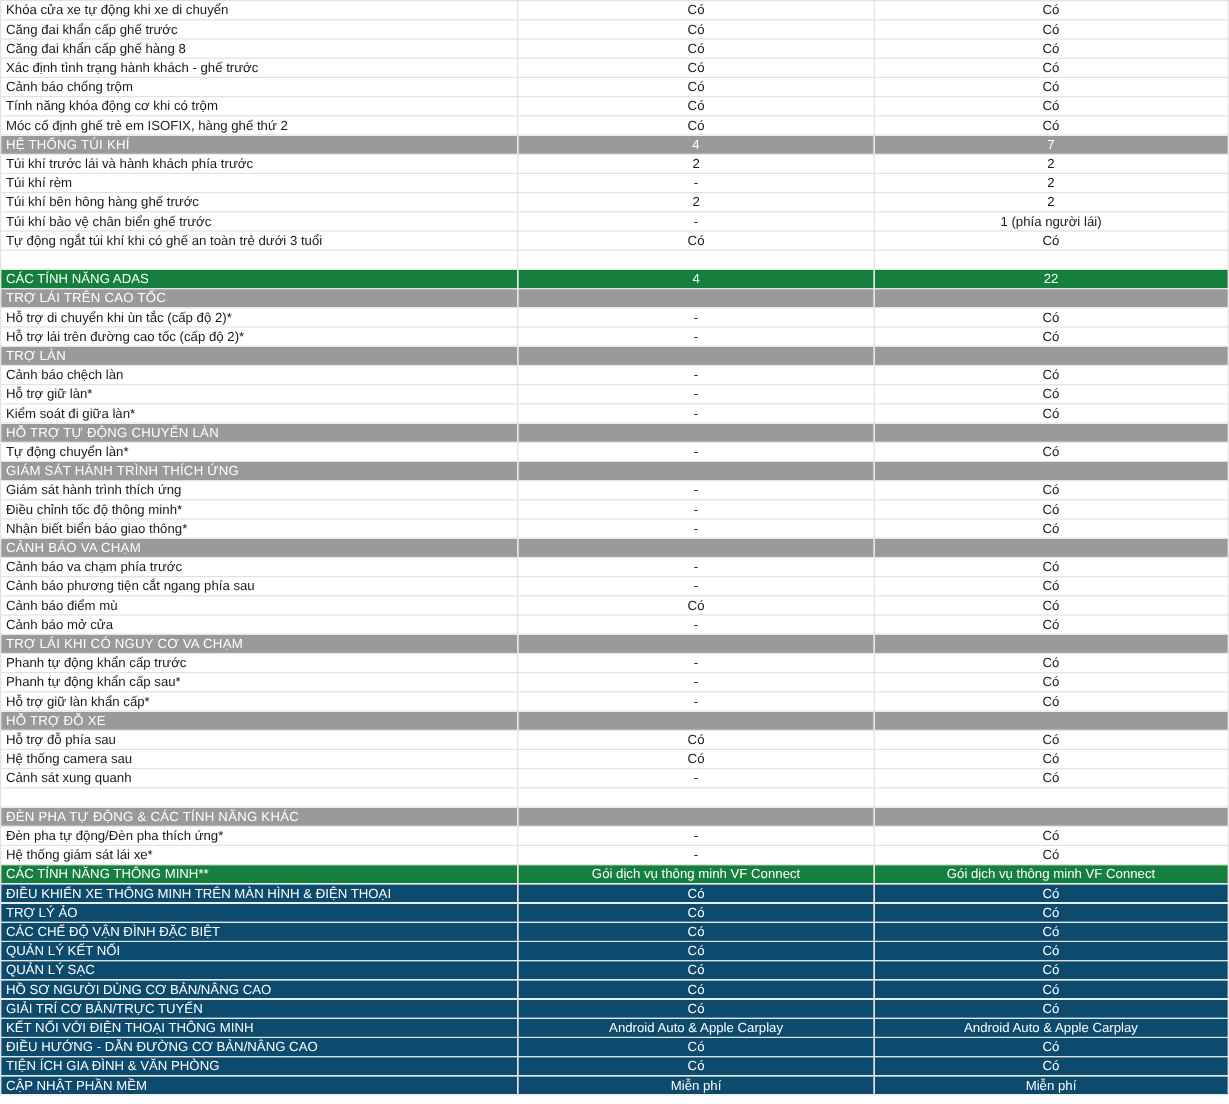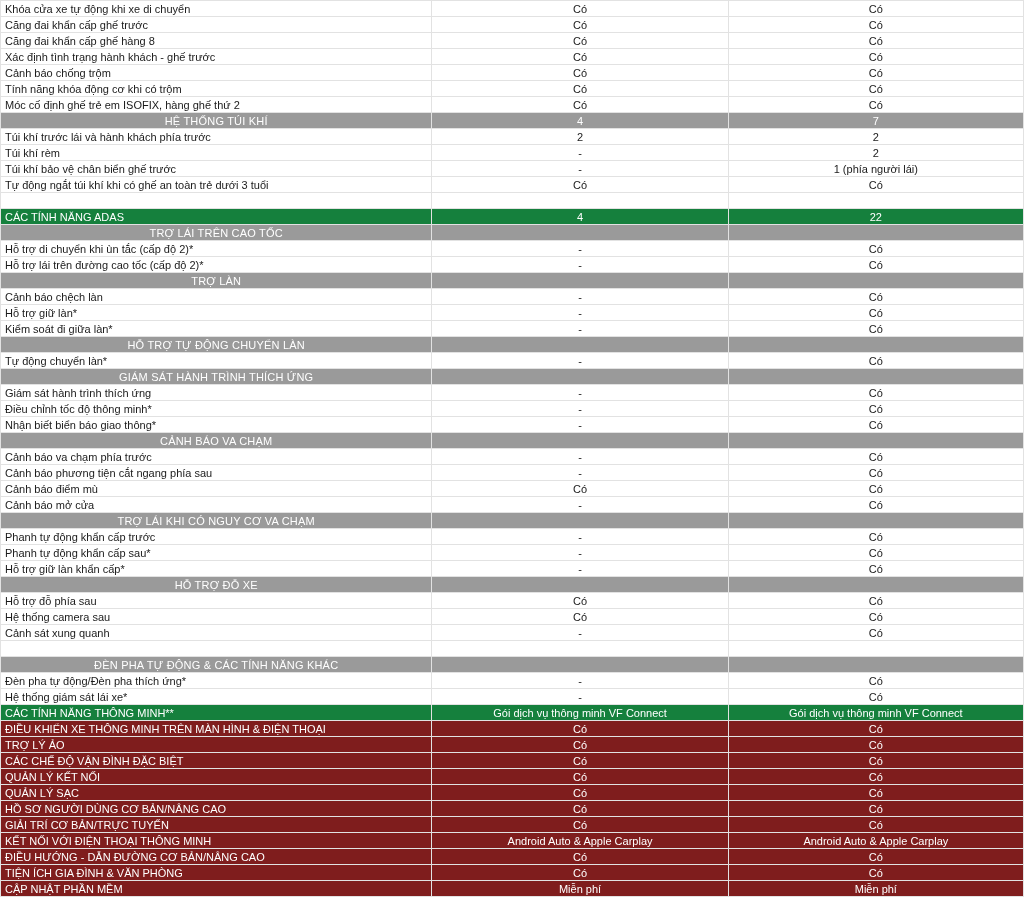--- a/index.html
+++ b/index.html
@@ -37,24 +37,23 @@
   td.val  { text-align: center; }
 
   
   tr.plain td { background: #ffffff; color: #1a1a1a; }
 
   tr.section td {
     background: #9a9a9a;
     color: #ffffff;
     font-weight: normal;
     letter-spacing: .2px;
-    text-align: center;
   }
   tr.section-light td {
-    background: #7f1d1d;
+    background: #0c4a6e;
     color: #ffffff;
   }
   tr.highlight td {
     background: #15803d;
     color: #ffffff;
   }
   tr.blank td {
     background: #ffffff;
     height: 15px;
   }
@@ -113,20 +112,25 @@
         <td class="name">Túi khí trước lái và hành khách phía trước</td>
         <td class="val">2</td>
         <td class="val">2</td>
       </tr>
       <tr class="plain">
         <td class="name">Túi khí rèm</td>
         <td class="val">-</td>
         <td class="val">2</td>
       </tr>
       <tr class="plain">
+        <td class="name">Túi khí bên hông hàng ghế trước</td>
+        <td class="val">2</td>
+        <td class="val">2</td>
+      </tr>
+      <tr class="plain">
         <td class="name">Túi khí bảo vệ chân biển ghế trước</td>
         <td class="val">-</td>
         <td class="val">1 (phía người lái)</td>
       </tr>
       <tr class="plain">
         <td class="name">Tự động ngắt túi khí khi có ghế an toàn trẻ dưới 3 tuổi</td>
         <td class="val">Có</td>
         <td class="val">Có</td>
       </tr>
       <tr class="blank">

